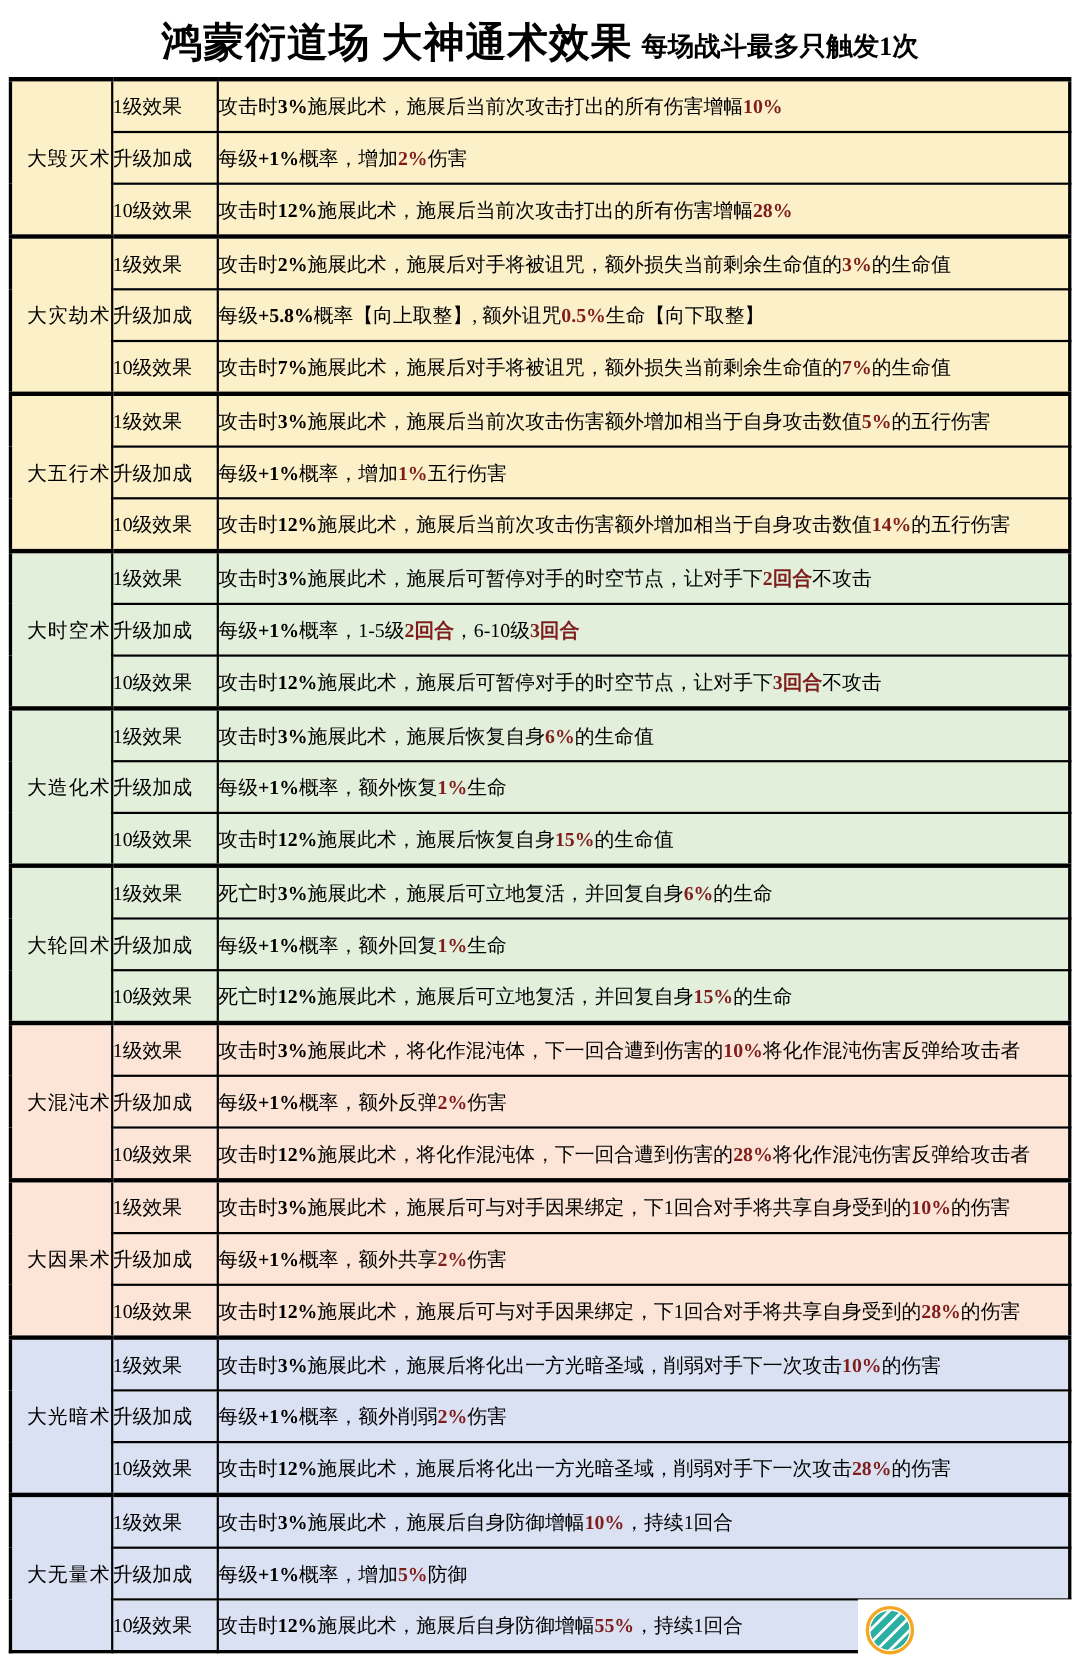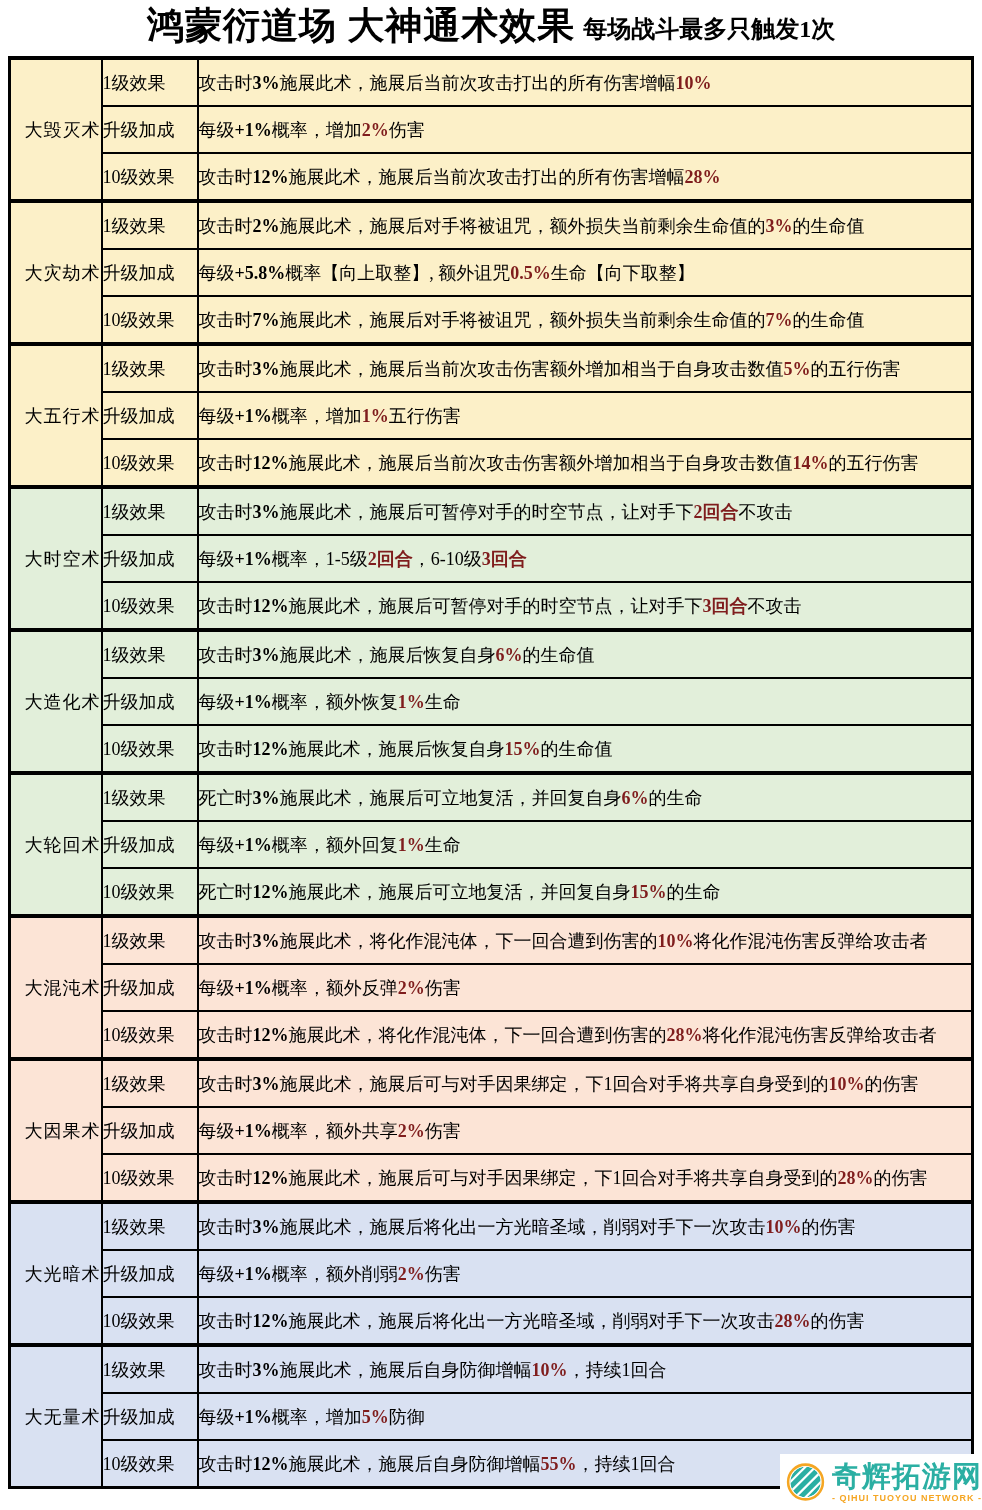--- a/index.html
+++ b/index.html
@@ -4,21 +4,21 @@
 <style>
   html,body{margin:0;padding:0;}
   body{
     width:982px;height:1510px;position:relative;overflow:hidden;
     background:#ffffff;
     font-family:"Liberation Serif","DejaVu Serif",serif;
     color:#000;
   }
   
   .header{
-    height:56px;display:flex;align-items:flex-end;justify-content:center;
+    height:70px;display:flex;align-items:flex-end;justify-content:center;
     padding-bottom:12px;box-sizing:border-box;
   }
   .title{
     font-size:37px;font-weight:bold;letter-spacing:1px;line-height:1;
   }
   .subtitle{
     font-size:24px;font-weight:bold;margin-left:8px;line-height:1;
     padding-bottom:3px;
   }
   
@@ -228,17 +228,13 @@
       <g stroke="#ffffff" stroke-width="2.6">
         <line x1="0" y1="16" x2="32" y2="-16"></line>
         <line x1="2" y1="26" x2="38" y2="-10"></line>
         <line x1="4" y1="36" x2="44" y2="-4"></line>
         <line x1="8" y1="44" x2="50" y2="2"></line>
         <line x1="14" y1="50" x2="54" y2="10"></line>
         <line x1="22" y1="54" x2="58" y2="18"></line>
       </g>
     </g>
   </svg>
-  <div class="logo-text">
-    <span class="logo-name">奇辉拓游网</span>
-    <span class="logo-sub">- QIHUI TUOYOU NETWORK -</span>
-  </div>
 </div>
 
 </body></html>

